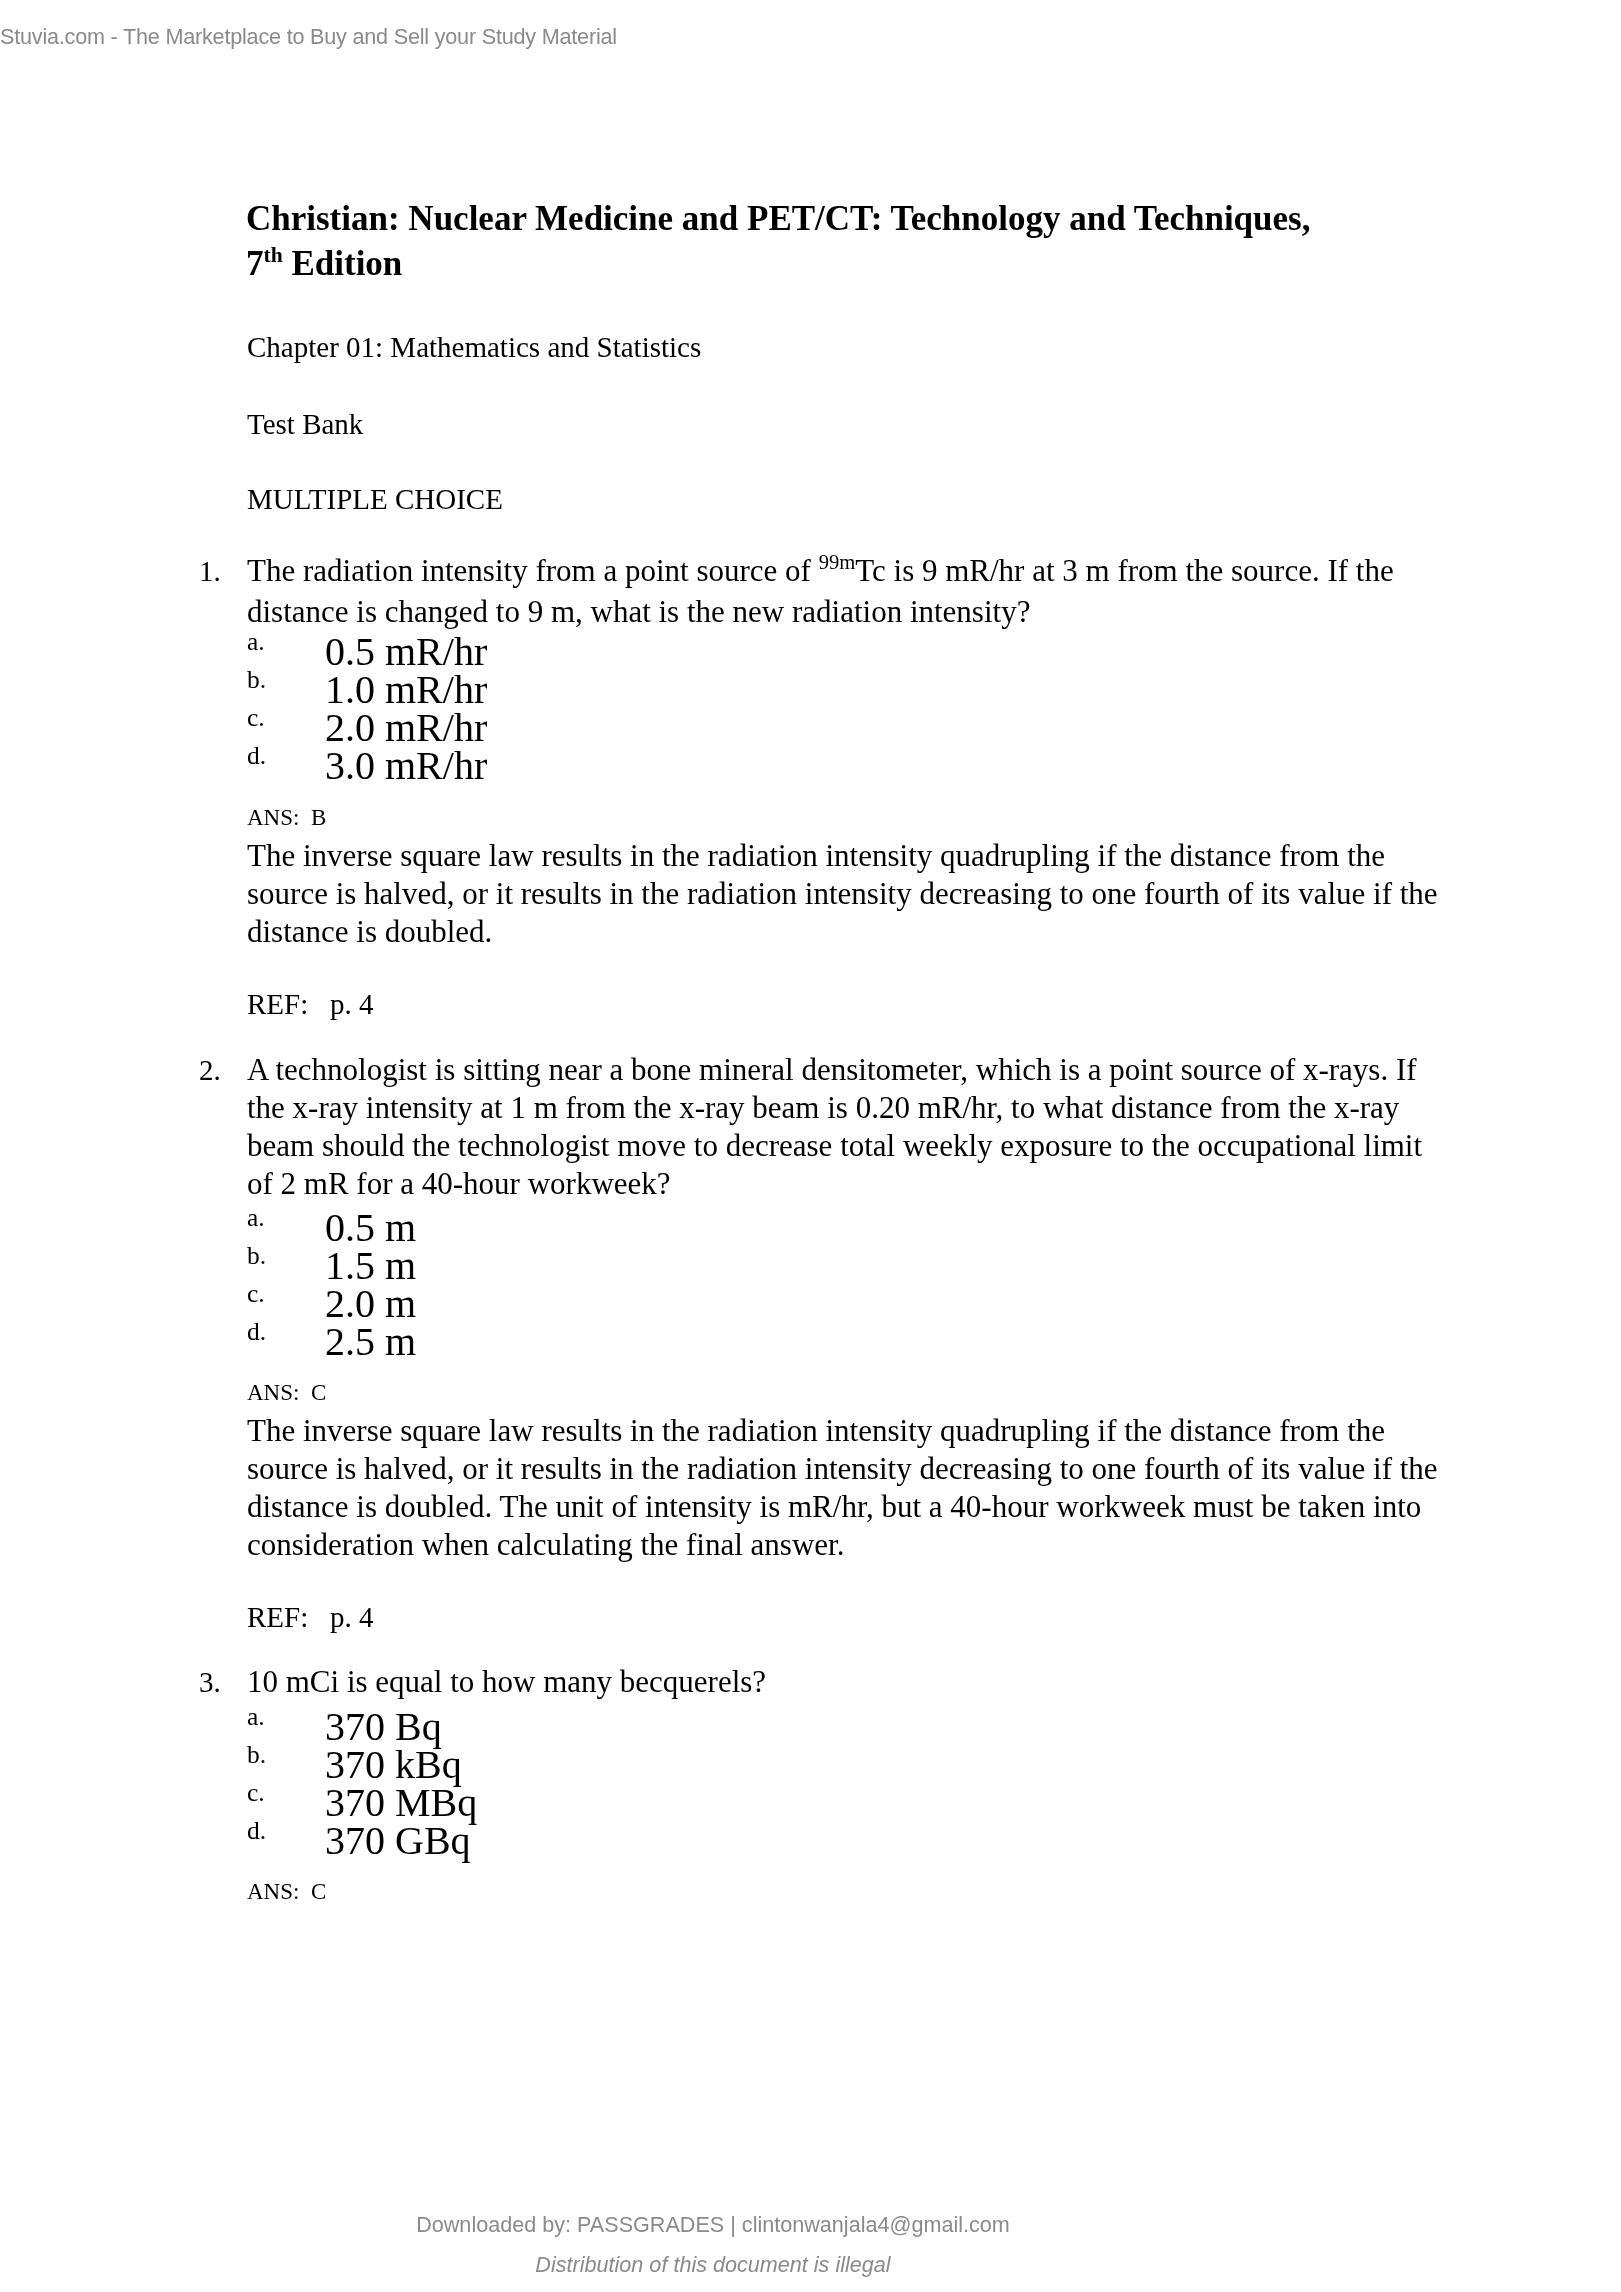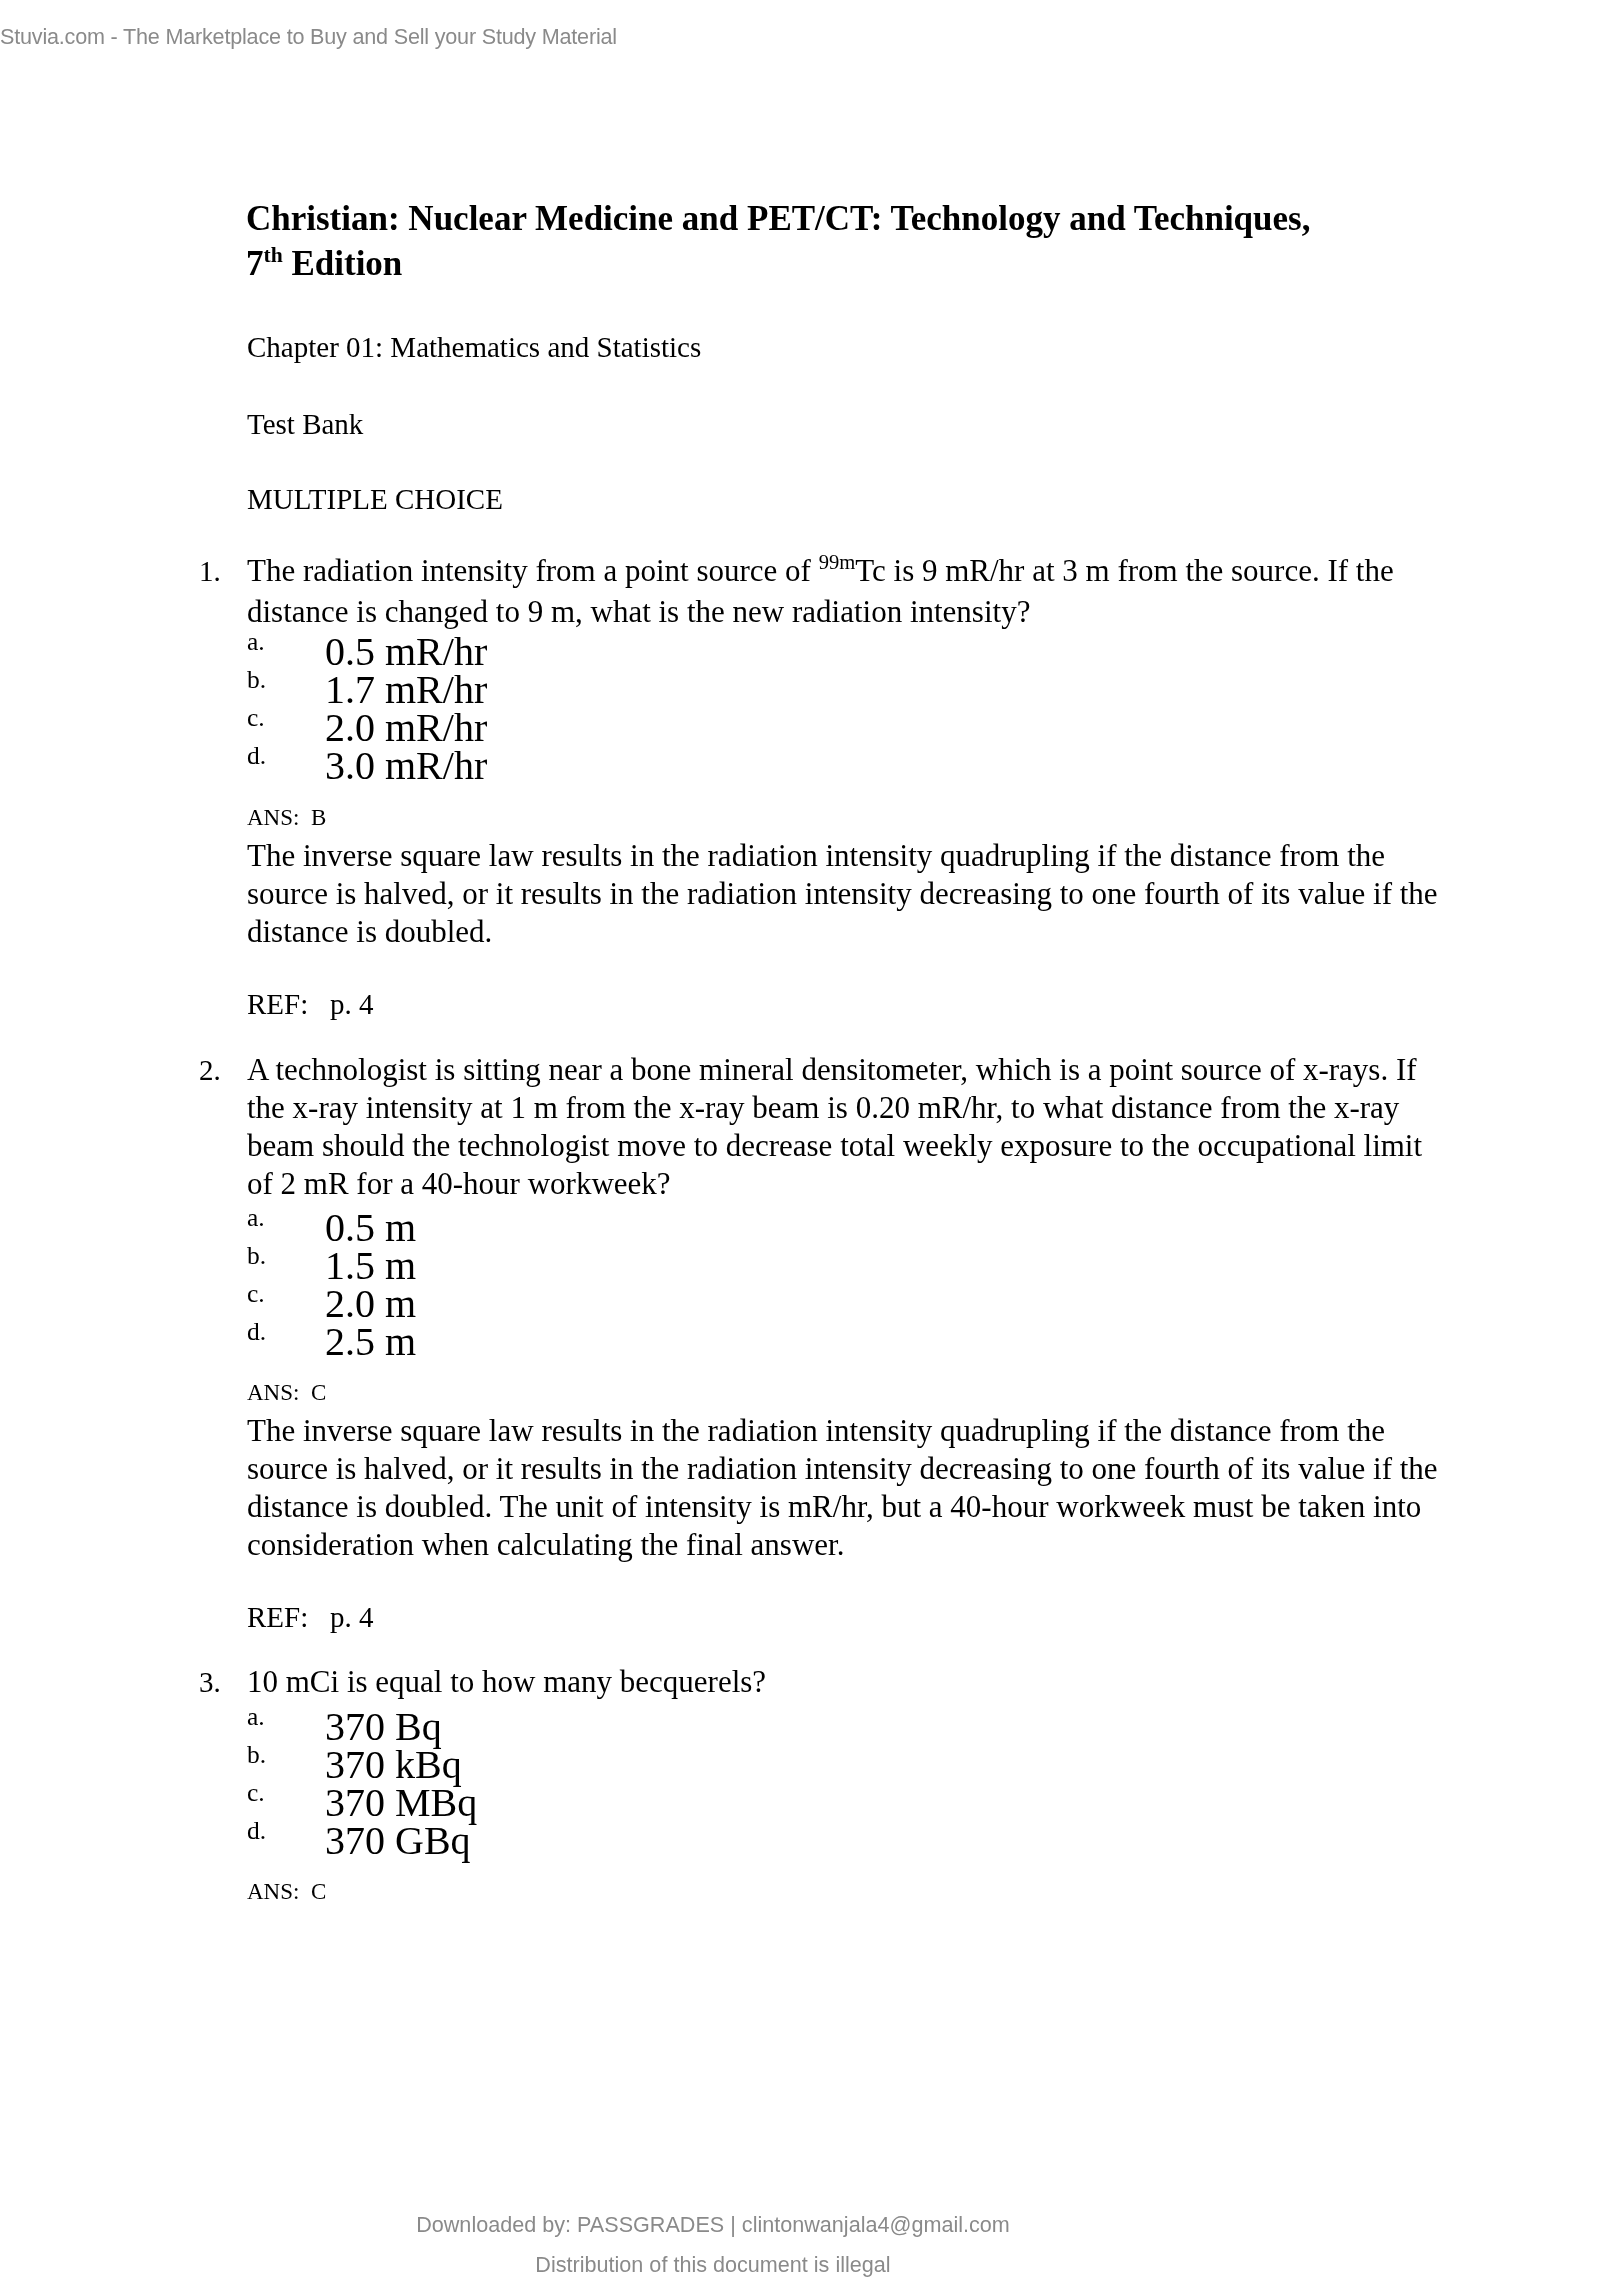--- a/index.html
+++ b/index.html
@@ -29,21 +29,21 @@
     .footer {
       position: absolute;
       left: 0;
       width: 1426px;
       text-align: center;
       font-family: "Liberation Sans", "DejaVu Sans", sans-serif;
       font-size: 21.6px;
       color: #8a8a8a;
     }
     .footer-1 { top: 2212px; }
-    .footer-2 { top: 2252px; }
+    .footer-2 { top: 2252px; font-style: italic; }
 
     .page {
       position: absolute;
       left: 0;
       top: 0;
       width: 1621px;
     }
     .title {
       position: absolute;
       left: 246px;
@@ -161,21 +161,21 @@
     <div class="q-number">1.</div>
     <div class="q-text"><span>The radiation intensity from a point source of </span><sup>99m</sup><span>Tc is 9 mR/hr at 3 m from the source. If the distance is changed to 9 m, what is the new radiation intensity?</span></div>
   </div>
   <div class="options" style="top:627px;">
     <div class="option">
         <span class="opt-letter">a.</span>
         <span class="opt-text">0.5 mR/hr</span>
       </div>
     <div class="option">
         <span class="opt-letter">b.</span>
-        <span class="opt-text">1.7 mR/hr</span>
+        <span class="opt-text">1.0 mR/hr</span>
       </div>
     <div class="option">
         <span class="opt-letter">c.</span>
         <span class="opt-text">2.0 mR/hr</span>
       </div>
     <div class="option">
         <span class="opt-letter">d.</span>
         <span class="opt-text">3.0 mR/hr</span>
       </div>
   </div>

